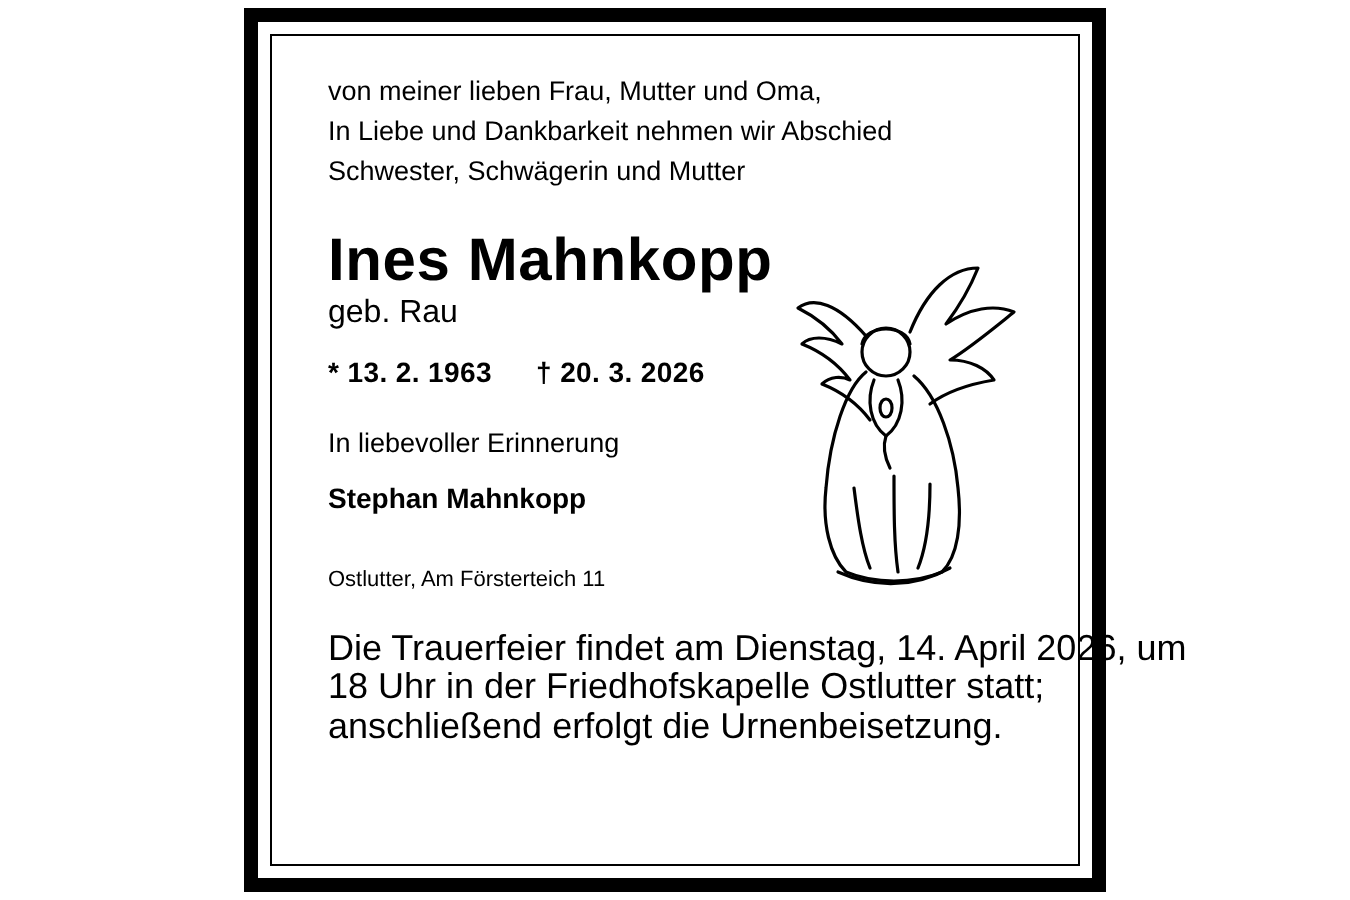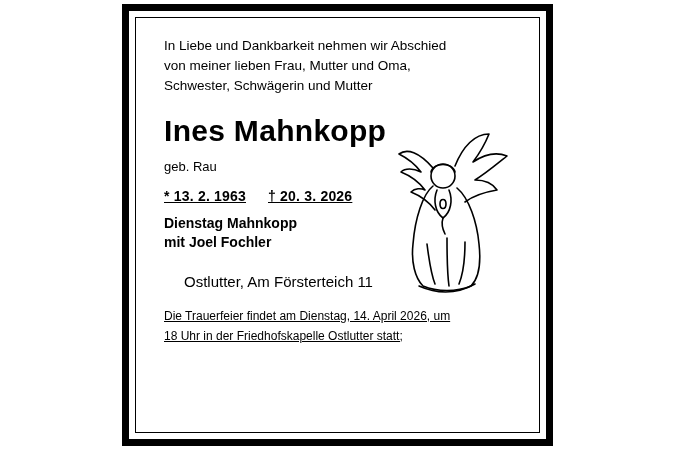--- a/index.html
+++ b/index.html
@@ -50,101 +50,98 @@
 
   .deceased-name {
     font-size: 30px;
     font-weight: bold;
     letter-spacing: 0.3px;
     margin-top: 18px;
     margin-bottom: 0;
     line-height: 34px;
   }
   .birthname {
-    font-size: 13px;
-    margin-top: 10px;
+    font-size: 16px;
     line-height: 18px;
   }
   .dates {
     font-size: 14px;
     font-weight: bold;
     margin-top: 11px;
     line-height: 18px;
     letter-spacing: 0.2px;
-    text-decoration: underline;
   }
   .dates .sep {
     display: inline-block;
     width: 22px;
   }
   .memory-line {
     font-size: 13.5px;
     margin-top: 18px;
     line-height: 18px;
   }
   .mourners {
     margin-top: 9px;
     font-size: 14px;
     font-weight: bold;
     line-height: 18.5px;
   }
   .mourners div { white-space: nowrap; }
   .address {
-    font-size: 15px;
+    font-size: 11px;
     margin-top: 22px;
     line-height: 18px;
-    margin-left: 20px;
   }
   .ceremony {
-    font-size: 12px;
+    font-size: 18px;
     margin-top: 16px;
     line-height: 19.5px;
-    text-decoration: underline;
   }
   .ceremony div { white-space: nowrap; }
   #angel-figure {
     position: absolute;
     right: 6px;
     top: 96px;
     width: 124px;
     height: 165px;
   }
 </style>
 </head>
 <body>
 
 <div id="obituary-card">
   <div id="card-inner">
     <div id="content">
 
       <div class="intro">
+        <div>von meiner lieben Frau, Mutter und Oma,</div>
         <div>In Liebe und Dankbarkeit nehmen wir Abschied</div>
-        <div>von meiner lieben Frau, Mutter und Oma,</div>
         <div>Schwester, Schwägerin und Mutter</div>
       </div>
 
       <div class="deceased-name">Ines Mahnkopp</div>
 
       <div class="birthname">geb. Rau</div>
 
       <div class="dates">
         <span>* 13. 2. 1963</span><span class="sep"></span><span>† 20. 3. 2026</span>
       </div>
 
+      <div class="memory-line">In liebevoller Erinnerung</div>
 
       <div class="mourners">
-        <div>Dienstag Mahnkopp</div>
-        <div>mit Joel Fochler</div>
+        <div>Stephan Mahnkopp</div>
       </div>
 
       <div class="address">Ostlutter, Am Försterteich 11</div>
 
       <div class="ceremony">
         <div>Die Trauerfeier findet am Dienstag, 14. April 2026, um</div>
         <div>18 Uhr in der Friedhofskapelle Ostlutter statt;</div>
+        <div>anschließend erfolgt die Urnenbeisetzung.</div>
       </div>
 
       <div id="angel-figure">
         <svg viewBox="0 0 124 165" width="124" height="165" xmlns="http://www.w3.org/2000/svg">
           <g fill="none" stroke="#000000" stroke-width="1.6" stroke-linecap="round" stroke-linejoin="round">
 
             <path d="M40 36 C 26 20, 14 16, 6 22 C 14 26, 22 32, 28 40 C 20 36, 12 36, 8 40 C 18 44, 26 50, 32 58 C 28 56, 22 56, 18 60 C 28 64, 36 70, 42 78"></path>
 
             <path d="M62 34 C 70 14, 82 2, 96 2 C 92 12, 86 22, 80 30 C 92 22, 104 20, 114 24 C 104 32, 92 42, 82 48 C 92 48, 100 52, 104 58 C 92 60, 80 64, 72 70"></path>
 

